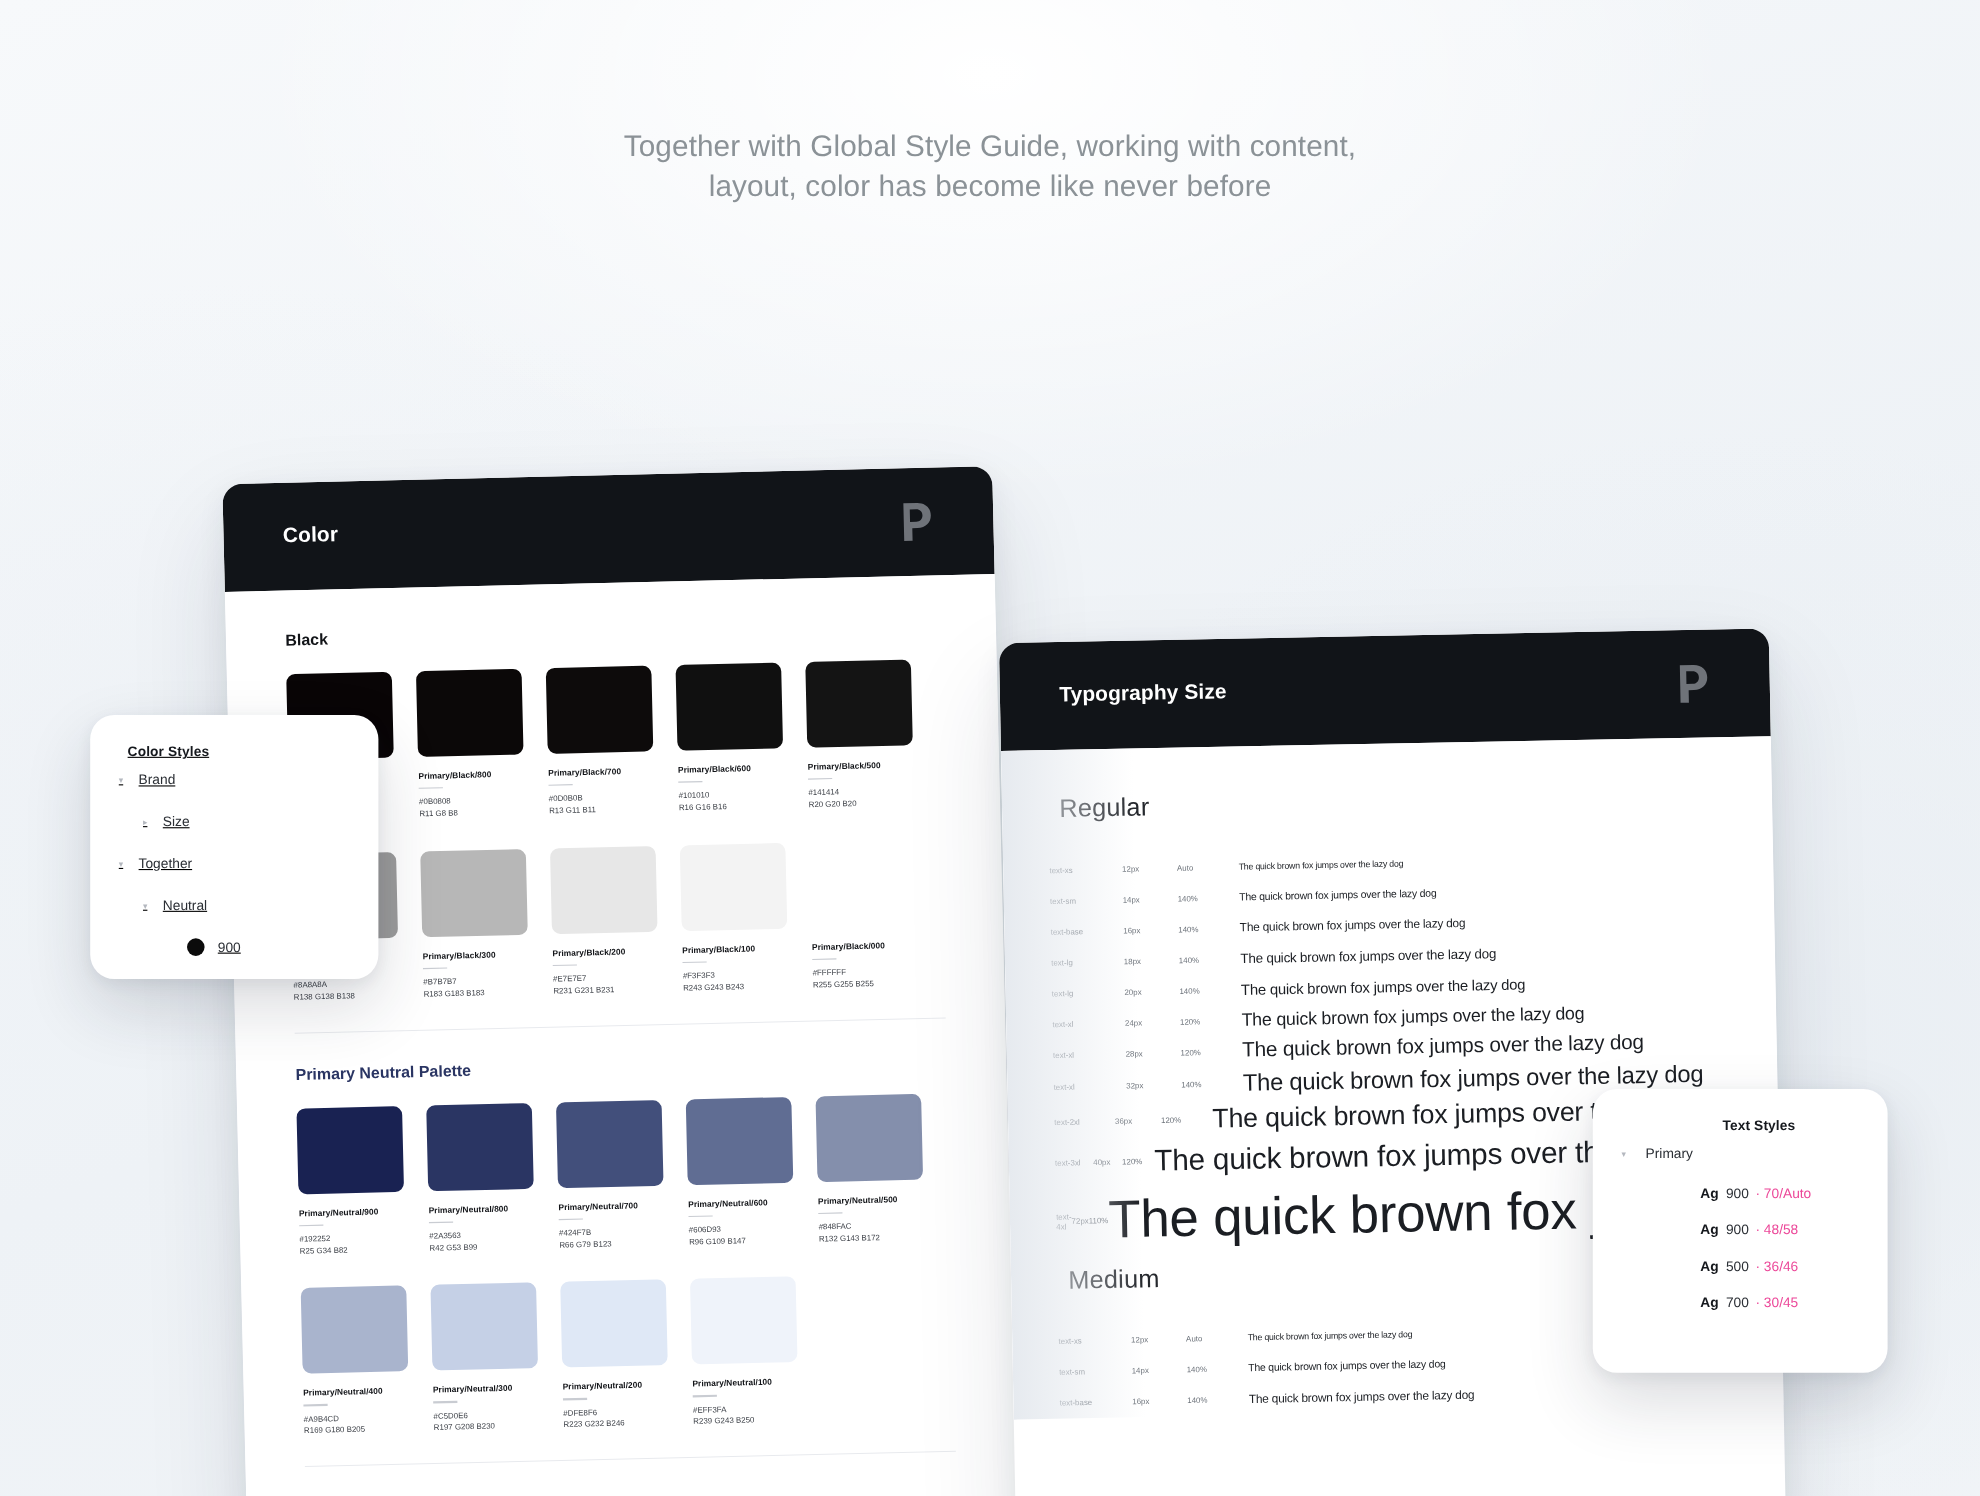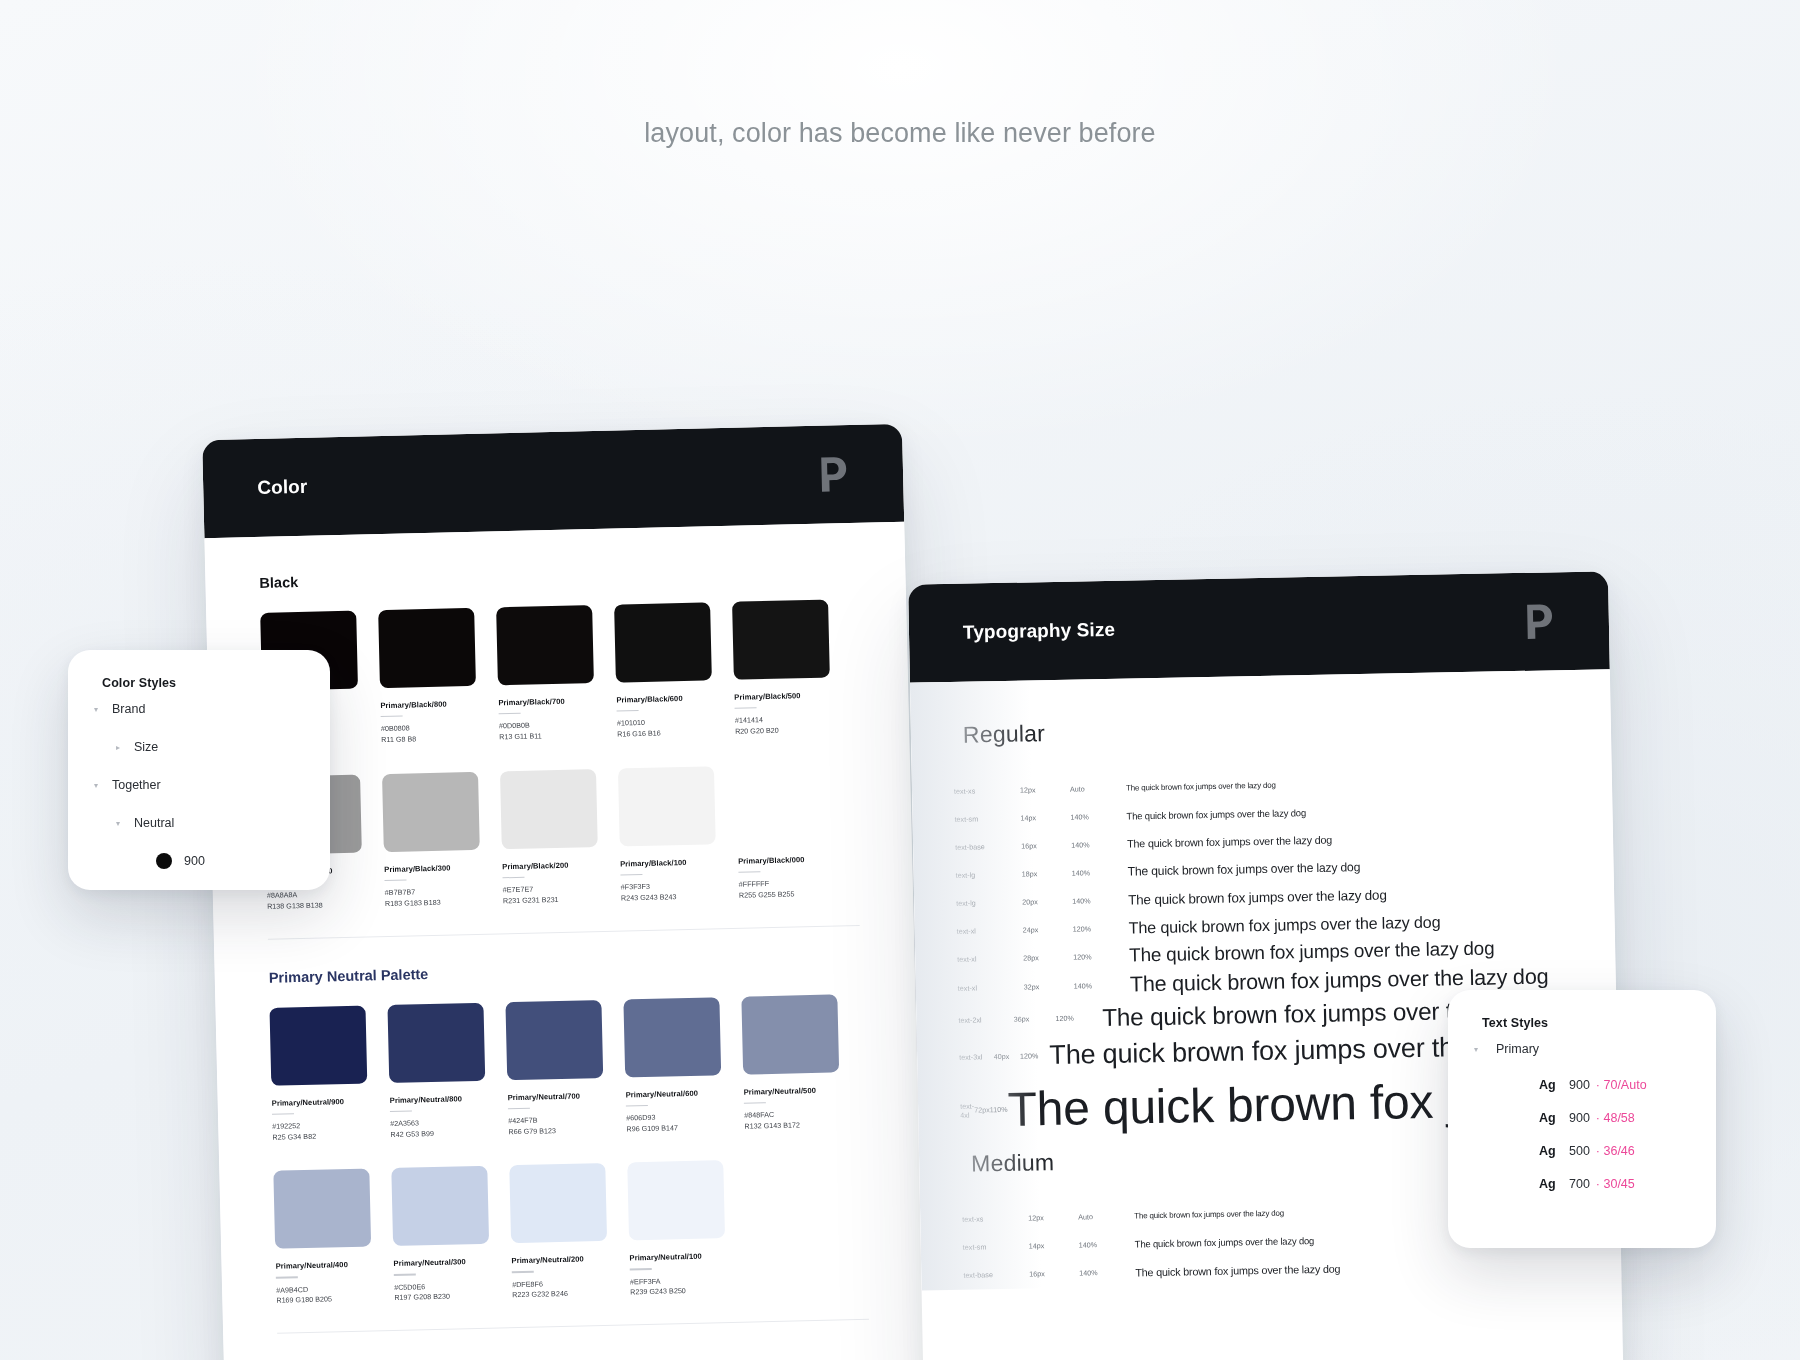--- a/index.html
+++ b/index.html
@@ -102,38 +102,39 @@
   .type-sample{ color: #1b1e23; font-weight: 400; white-space: nowrap; letter-spacing: -0.2px; }
 
   
   .popover {
     position: absolute;
     background: #fff;
     border-radius: 22px;
     box-shadow: 0 26px 60px rgba(28,40,58,0.16), 0 4px 14px rgba(28,40,58,0.07);
     z-index: 20;
   }
-  #color-styles-pop { left: 68px; top: 650px; width: 262px; height: 240px; padding: 26px 0 0 0; }
-  #text-styles-pop  { left: 1448px; top: 990px; width: 268px; height: 258px; padding: 26px 0 0 0; }
+  #color-styles-pop { left: 82px; top: 650px; width: 262px; height: 240px; padding: 26px 0 0 0; text-decoration: underline; }
+  #text-styles-pop  { left: 1448px; top: 990px; width: 268px; height: 258px; padding: 26px 0 0 0; text-align: center; }
   .pop-title { font-size: 12.5px; font-weight: 700; color: #15181d; padding: 0 0 0 34px; letter-spacing: .1px;}
   .tree-row { display: flex; align-items: center; height: 38px; font-size: 12.5px; color: #2a2e34; }
   .tree-row .caret { width: 12px; display:flex; align-items:center; justify-content:center; color:#b4b8bf; font-size: 8px; }
   .sw-dot { width: 16px; height: 16px; border-radius: 50%; background: #0b0b0b; display:inline-block; }
   .ts-row { display:flex; align-items:center; height: 33px; font-size: 12.5px; }
   .ts-ag { font-weight: 700; color: #15181d; width: 30px; margin-left: 33px; }
   .ts-weight { color: #2a2e34; }
   .ts-meta { color: #ec4899; margin-left: 6px; }
 </style>
 </head>
 <body>
 
 <div class="bg-wash"></div>
 
 <div class="hero">
   <div class="hero-sub">
+    <div>Together with Global Style Guide, working with content,</div>
     <div>layout, color has become like never before</div>
   </div>
 </div>
 
 <div class="card" id="color-card">
   <div class="card-head">
     <div class="card-head-title">Color</div>
     <svg class="logo-mark" viewBox="0 0 34 40">
       <path d="M6 2h13c8 0 13 5 13 12s-5 12-13 12h-5v12H6V2zm6 6v12h6c3.5 0 6-2.3 6-6s-2.5-6-6-6h-6z" fill="#8f939a"></path>
     </svg>

